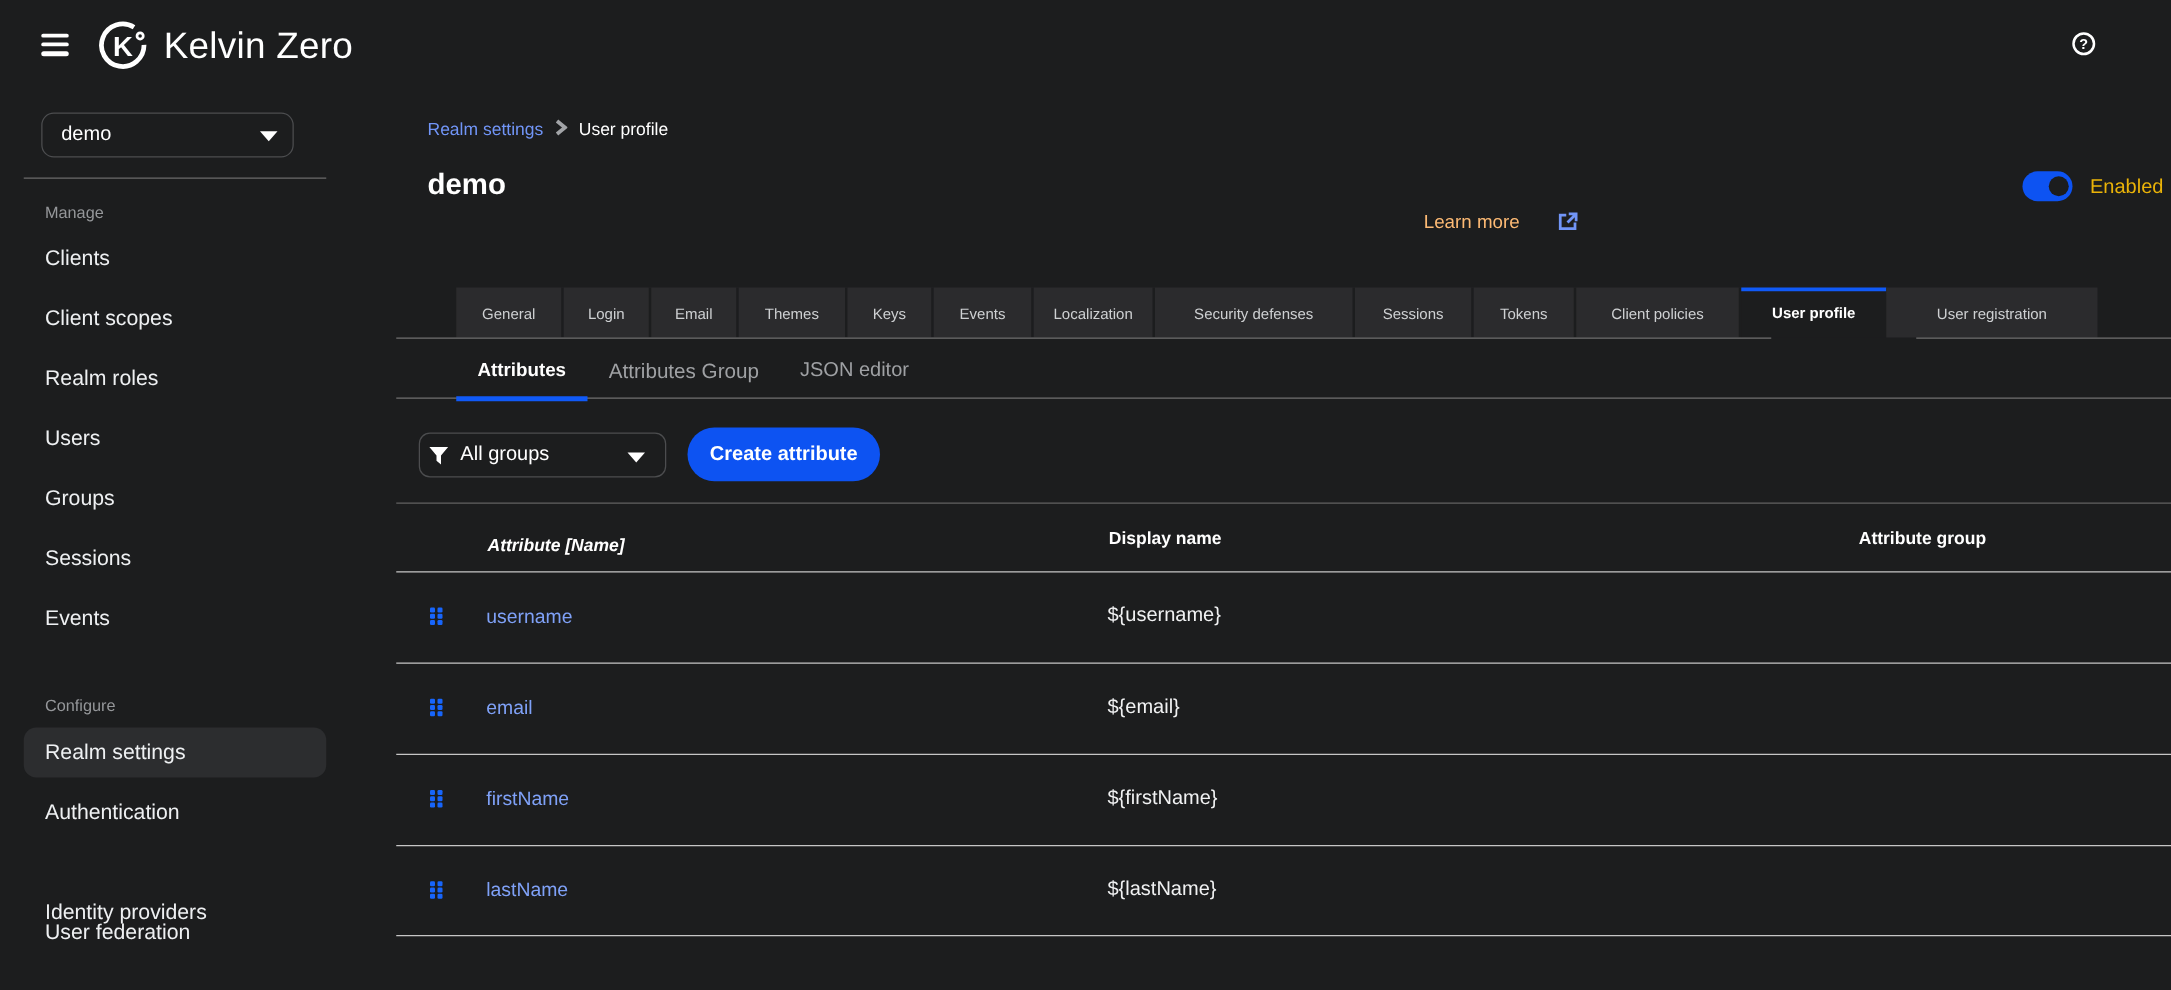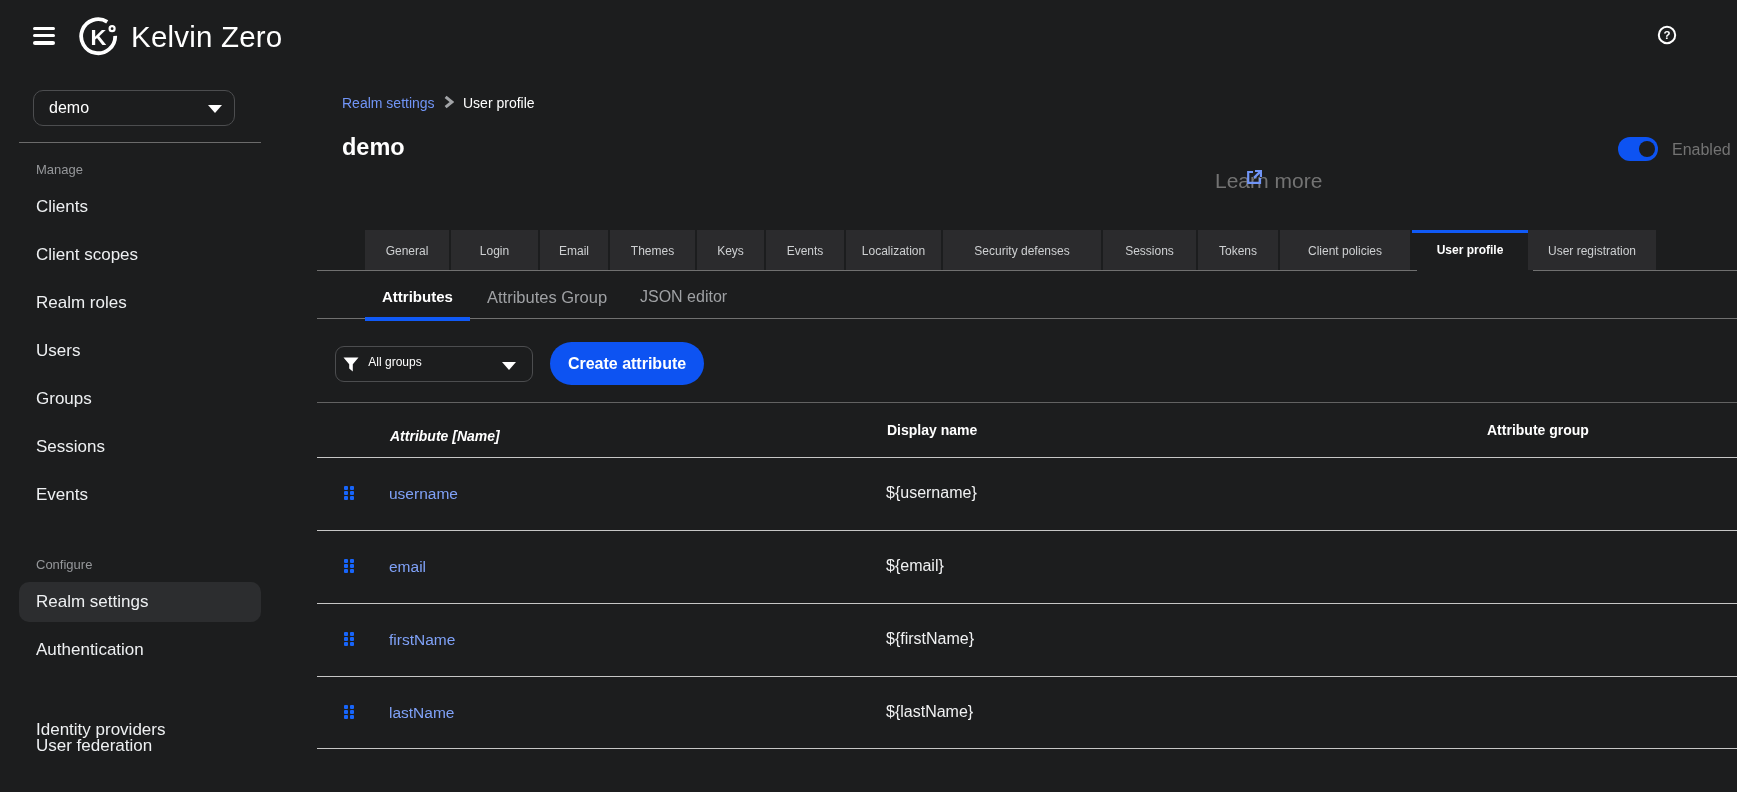--- a/index.html
+++ b/index.html
@@ -22,21 +22,21 @@
   .navactive { position:absolute; left:19px; width:242px; height:40px; background:#2c2d2f; border-radius:10px; }
 
   
   .crumb-link { color:#7195f7; font-size:17px; }
   .title { position:absolute; left:342px; top:134px; font-size:23.5px; font-weight:700; color:#fff; }
   .desc { position:absolute; left:342px; top:170px; font-size:16px; color:#e9eaeb; }
 
   
   .toggle { position:absolute; left:1618px; top:137px; width:40px; height:24px; border-radius:12px; background:#0d53f2; }
   .knob { position:absolute; left:21px; top:4px; width:16px; height:16px; border-radius:50%; background:#1c1d1e; }
-  .enabled-lbl { position:absolute; left:1672px; top:141px; font-size:16px; color:#737373; }
+  .enabled-lbl { position:absolute; left:1672px; top:141px; font-size:16px; color:#eab308; }
 
   
   .tabs { position:absolute; left:365px; top:230px; height:40px; display:flex; }
   .tab { height:40px; padding-top:1.5px; background:#2b2b2d; color:#ced0d2; font-size:12px; display:flex; align-items:center; justify-content:center; border-right:2px solid #1c1d1e; }
   .tab:last-child { border-right:none; }
   .tab.active { background:#1c1d1e; color:#fff; font-weight:700; border-top:3px solid #105af7; border-right:none; padding-top:0; padding-bottom:3px; }
   .tabline { position:absolute; top:269.5px; height:1px; background:#707070; }
 
   
   .subtab { position:absolute; font-size:17px; }
@@ -96,60 +96,60 @@
   <div class="navitem" style="top:687.5px;margin-top:32px;">Identity providers</div>
   <div class="navitem" style="top:735.5px;">User federation</div>
 
   <div class="abs crumb-link" style="left:342px; top:95px; font-size:14px;">Realm settings</div>
   <svg class="abs" style="left:444px; top:95px;" width="10" height="14" viewBox="0 0 10 14">
       <path d="M1.6 1.8 L8 7 L1.6 12.2" fill="none" stroke="#a2a4a7" stroke-width="3"></path>
     </svg>
   <div class="abs" style="left:463px; top:95px; font-size:14px; color:#fff;">User profile</div>
 
   <div class="title">demo</div>
-  <div class="abs" style="left:1215px; top:168.5px; font-size:21px; color:#737373;">Learn more</div>
+  <div class="abs" style="left:1139px; top:168.5px; font-size:15px; color:#fdba74;">Learn more</div>
   <svg class="abs" style="left:1246px; top:169px;" width="17" height="16" viewBox="0 0 17 16">
     <path fill="#7195f7" d="M7 1.9 H1.1 V15 H15.1 V9 H12.9 V12.8 H3.3 V4.1 H7 Z"></path>
     <path fill="#7195f7" d="M9 0.9 H16 V7.9 H13.8 V4.7 L8.8 9.7 L7.2 8.1 L12.2 3.1 H9 Z"></path>
   </svg>
 
   <div class="toggle">
       <div class="knob"></div>
     </div>
   <div class="enabled-lbl">Enabled</div>
 
   <div class="tabs">
     <div class="tab" style="width:86px;">General</div>
-    <div class="tab" style="width:89px;">Login</div>
+    <div class="tab" style="width:70px;">Login</div>
     <div class="tab" style="width:70px;">Email</div>
     <div class="tab" style="width:87px;">Themes</div>
     <div class="tab" style="width:69px;">Keys</div>
     <div class="tab" style="width:80px;">Events</div>
     <div class="tab" style="width:97px;">Localization</div>
     <div class="tab" style="width:160px;">Security defenses</div>
     <div class="tab" style="width:95px;">Sessions</div>
     <div class="tab" style="width:82px;">Tokens</div>
     <div class="tab" style="width:132px;">Client policies</div>
     <div class="tab active" style="width:116px;">User profile</div>
-    <div class="tab" style="width:128px;">User registration</div>
+    <div class="tab" style="width:169px;">User registration</div>
   </div>
   <div class="tabline" style="left:317px; width:1100px;"></div>
   <div class="tabline" style="left:1533px; width:204px;"></div>
 
   <div class="subtab" style="left:382px; top:288px; color:#fff; font-weight:700; font-size:15px;">Attributes</div>
   <div class="subtab" style="left:487px; top:288px; color:#9fa1a4; font-size:16.5px;">Attributes Group</div>
   <div class="subtab" style="left:640px; top:288px; color:#9fa1a4; font-size:16px;">JSON editor</div>
   <div class="subline" style="left:317px; width:1420px;"></div>
   <div class="subind"></div>
 
   <div class="filter">
     <svg class="abs" style="left:7px; top:9.5px;" width="16" height="15" viewBox="0 0 16 15">
       <path fill="#fff" d="M0.5 0.5 H15.5 L9.8 7.3 V14.5 L6.2 11.6 V7.3 Z"></path>
     </svg>
-    <div class="abs" style="left:32.5px; top:7.5px; font-size:12px; color:#fff;">All groups</div>
+    <div class="abs" style="left:32.5px; top:7.5px; font-size:16px; color:#fff;">All groups</div>
     <div class="caret" style="left:165.8px; top:14.5px;"></div>
   </div>
   <div class="btn">Create attribute</div>
 
   <div class="hline" style="left:317px; top:402px; width:1420px; background:#626262;"></div>
   <div class="th" style="left:390px; top:428px;font-style:italic;">Attribute [Name]</div>
   <div class="th" style="left:887px; top:421.5px;">Display name</div>
   <div class="th" style="left:1487px; top:421.5px;">Attribute group</div>
   <div class="hline" style="left:317px; top:457px; width:1420px; background:#c6c6c6;"></div>
 

